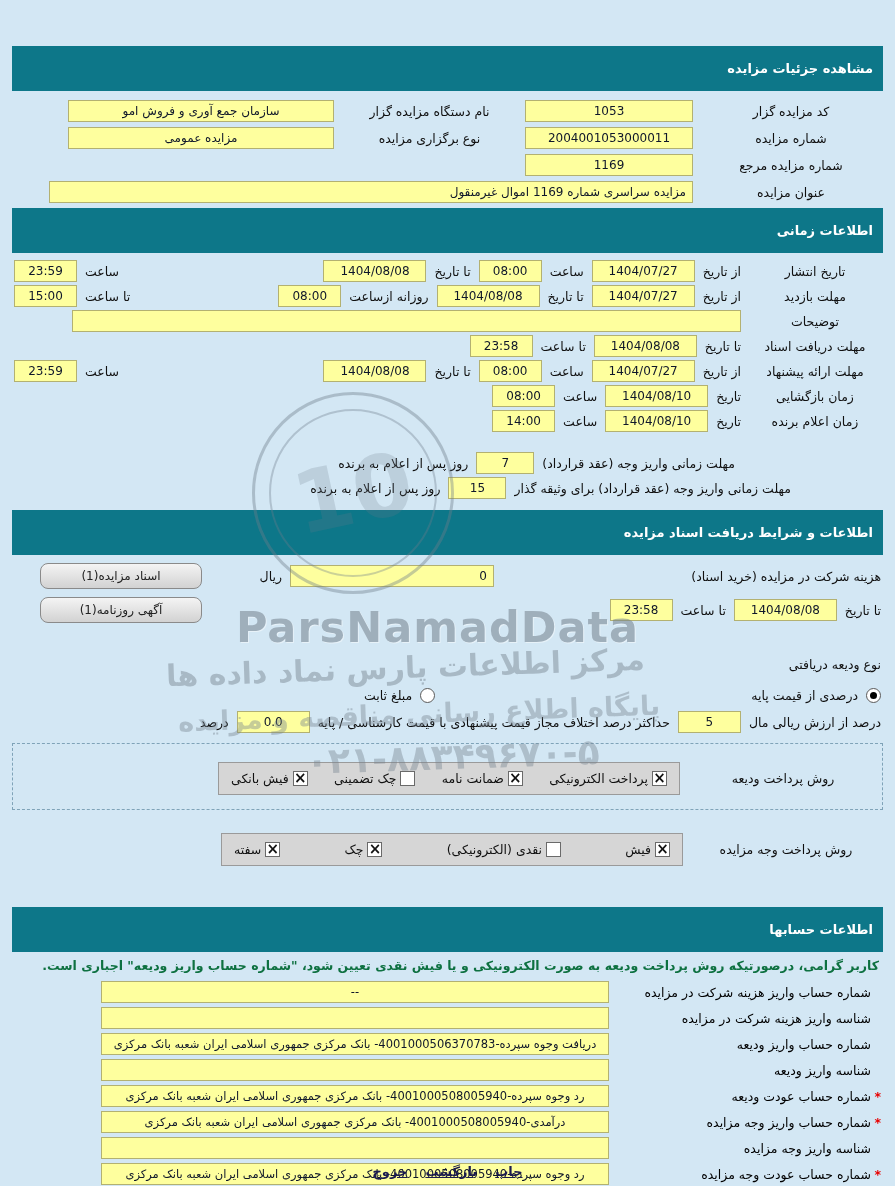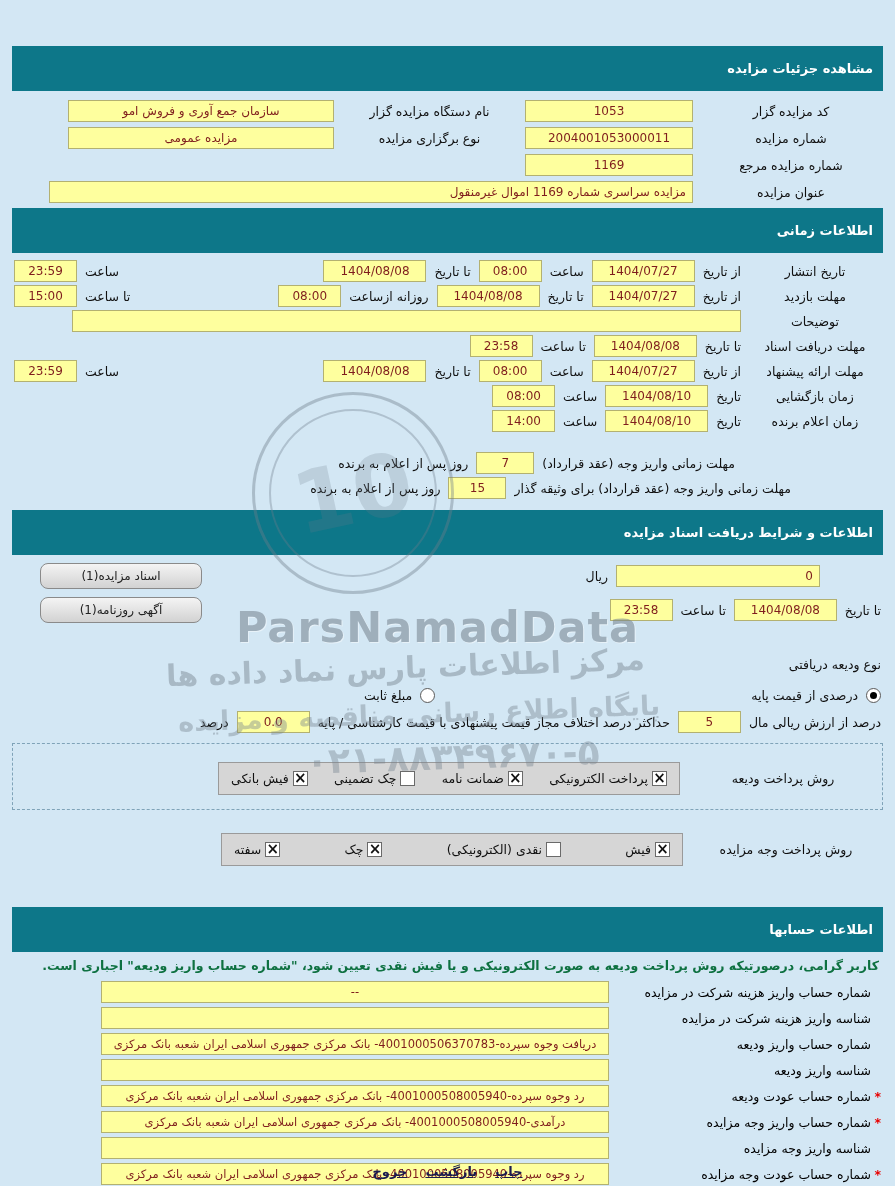--- a/index.html
+++ b/index.html
@@ -6,21 +6,21 @@
   body{background:#d3e7f4;font-family:"DejaVu Sans",sans-serif;}
   .page{position:relative;width:895px;height:1186px;background:#d3e7f4;overflow:hidden;direction:rtl;}
   .topsp{height:46px;}
   .bar{height:21px;margin:0 12px;background:#0d7789;color:#fff;font-size:13px;font-weight:bold;line-height:21px;padding:12px 10px;}
   .row{display:flex;align-items:center;margin:5px 14px;gap:8px;font-size:12.5px;color:#101010;min-height:21px;}
   .trow{margin:3px 14px;}
   .drow{margin:8px 14px;min-height:26px;}
   .arow{display:flex;align-items:center;margin:4px 14px;gap:10px;font-size:12.5px;min-height:21px;}
   .lblc{text-align:center;}
   .sp{flex:1 1 auto;}
-  .fld{background:#feff9e;border:1px solid #b3b171;height:20px;display:inline-flex;align-items:center;justify-content:center;font-size:12px;color:#7f1d1d;padding:0 3px;white-space:nowrap;overflow:hidden;flex:0 0 auto;}
+  .fld{background:#feff9e;border:1px solid #b3b171;height:20px;display:inline-flex;align-items:center;justify-content:center;font-size:12px;color:#0f172a;padding:0 3px;white-space:nowrap;overflow:hidden;flex:0 0 auto;}
   .fst{justify-content:flex-start;padding:0 6px;}
   .w50{width:50px}.w55{width:55px}.w65{width:65px}.w95{width:95px}.w132{width:132px}
   .w160{width:160px}.w175{width:175px}.w180{width:180px}.w190{width:190px}
   .w258{width:258px}.w300{width:300px}.w630{width:630px}.wwide{width:655px}
   .dlbl{width:310px;text-align:right;padding-left:8px;}
   .mlbl{width:190px;text-align:center;}
   .albl{width:262px;display:flex;align-items:center;justify-content:flex-start;gap:3px;}
   .afld{width:500px;font-size:11.5px;}
   .feefld{margin-left:0;margin-right:61px;}
   .ind1{padding-right:146px;}
@@ -170,20 +170,21 @@
     <span>روز پس از اعلام به برنده</span>
   </div>
 
   <div class="vs8"></div>
 
   <div class="bar">
     <span>اطلاعات و شرایط دریافت اسناد مزایده</span>
   </div>
 
   <div class="row drow">
+    <span class="dlbl">هزینه شرکت در مزایده (خرید اسناد)</span>
     <span class="fld w190 fst feefld">0</span>
     <span>ریال</span>
     <span class="sp"></span>
     <span class="gbtn">اسناد مزایده(1)</span>
   </div>
 
   <div class="row drow">
     <span>تا تاریخ</span>
     <span class="fld w95">1404/08/08</span>
     <span>تا ساعت</span>

